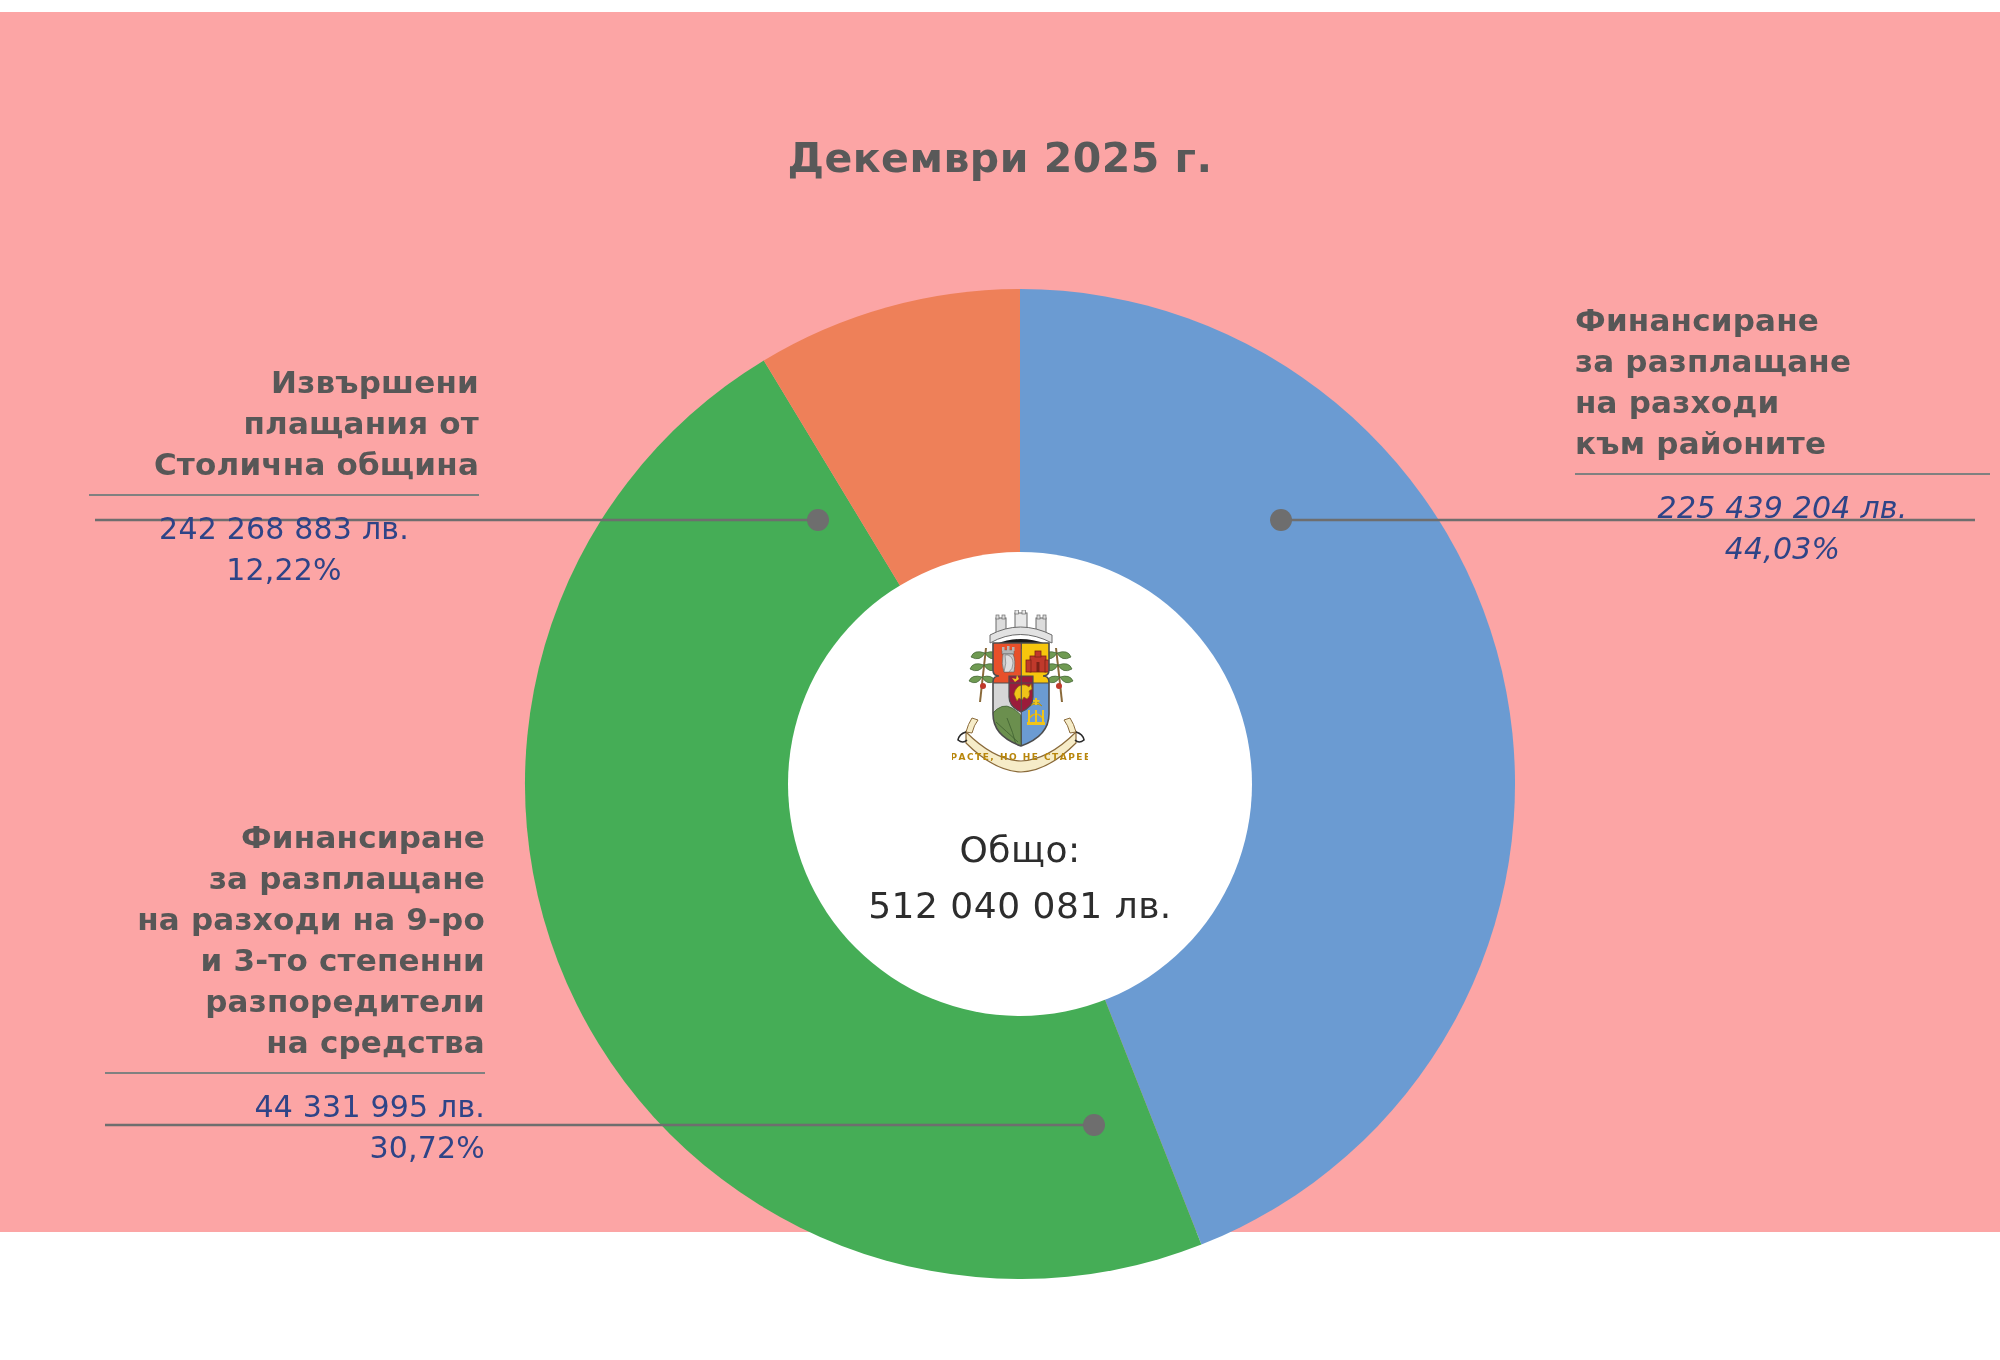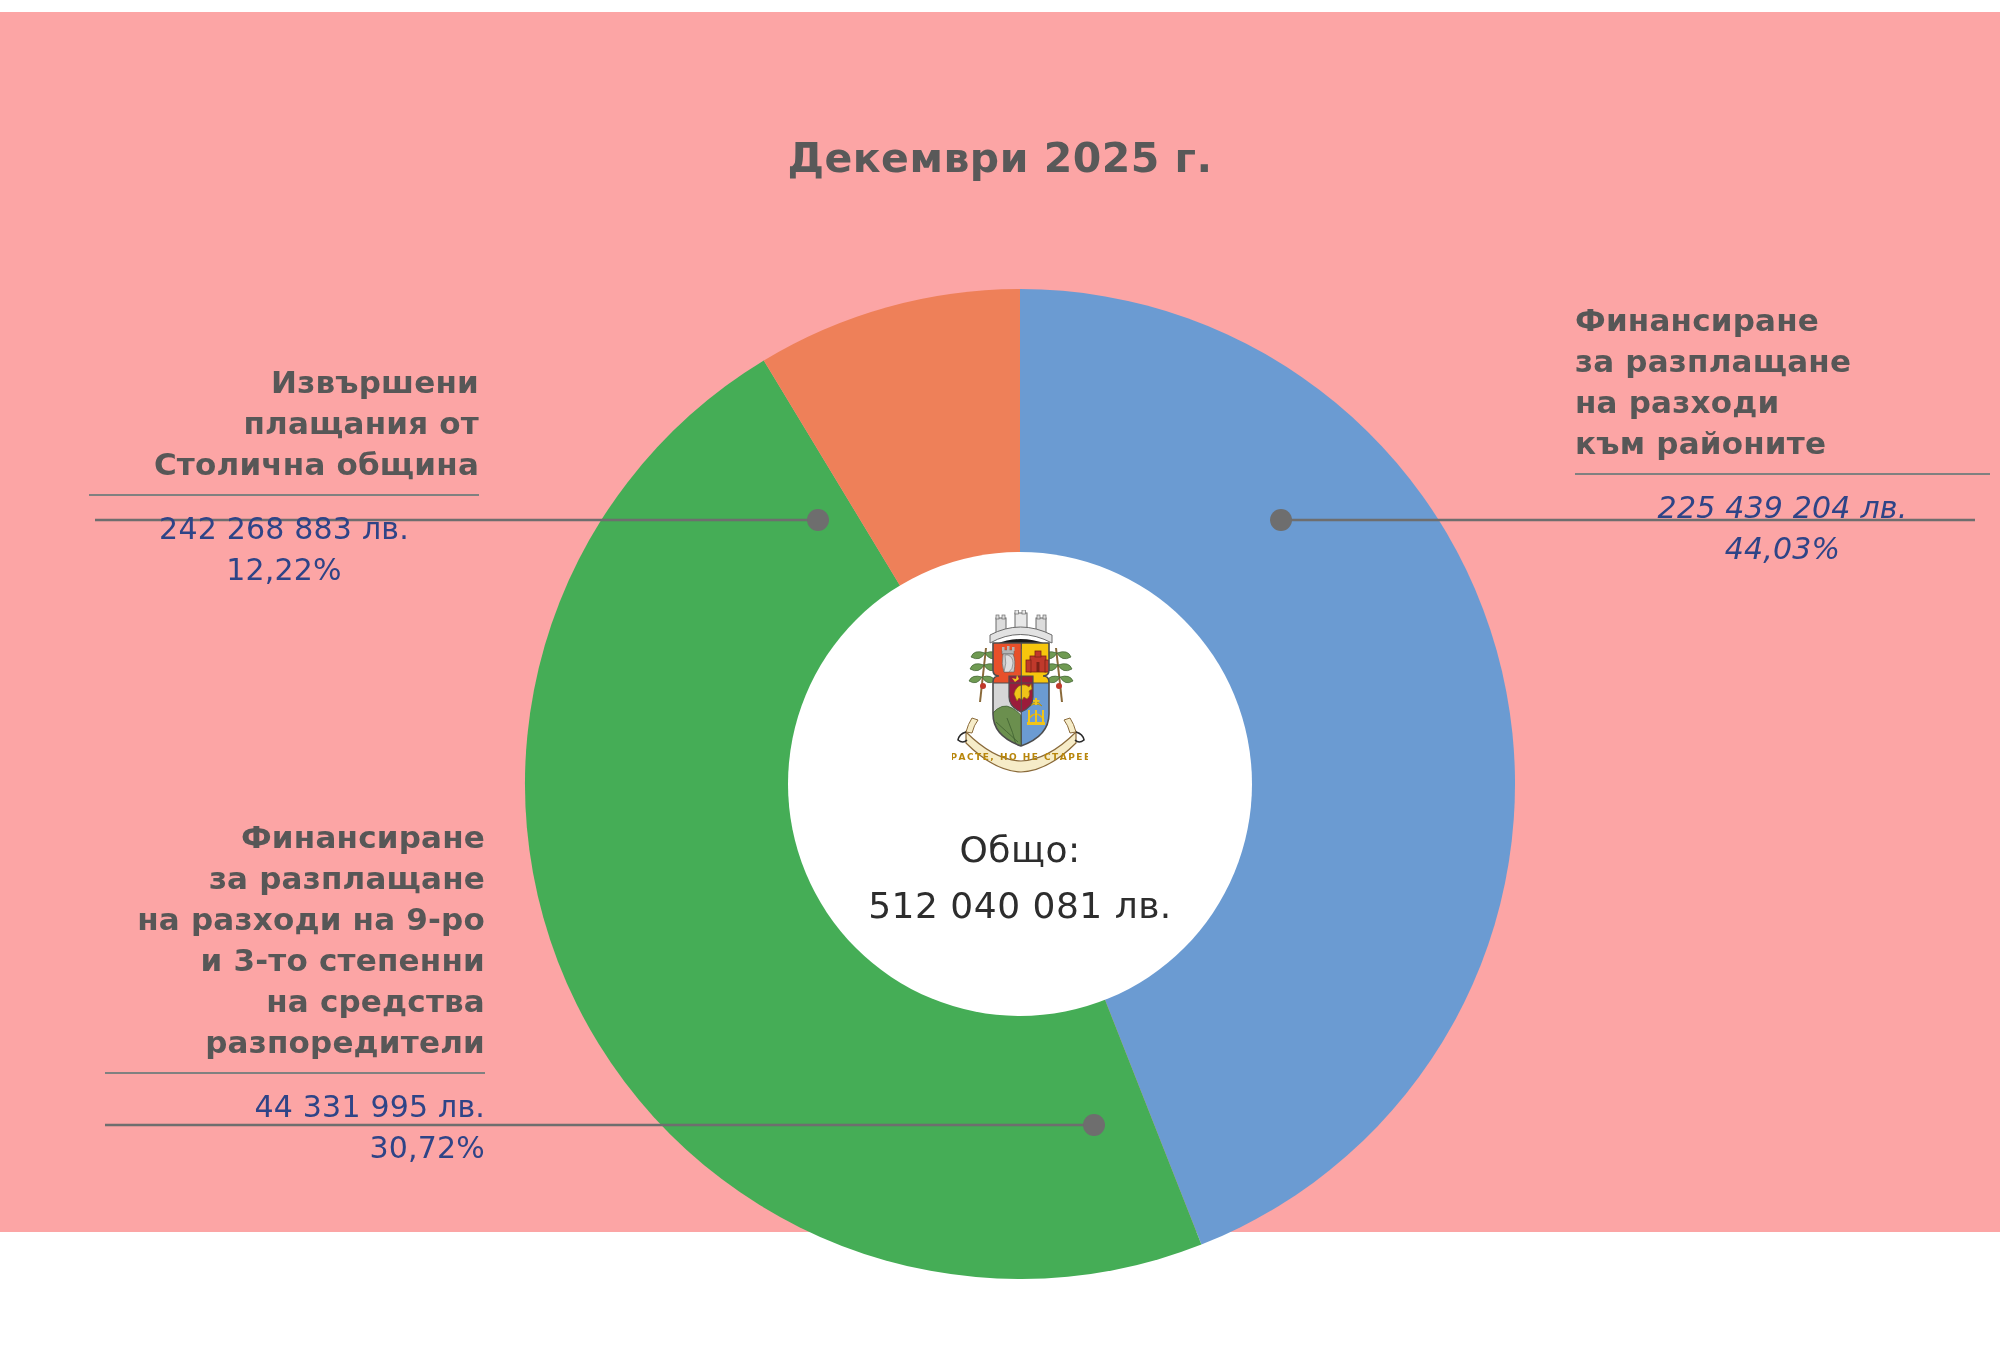--- a/index.html
+++ b/index.html
@@ -272,22 +272,22 @@
       <div>242 268 883 лв.</div>
       <div>12,22%</div>
     </div>
   </div>
 
   <div class="label-block" id="label-spenders">
     <div>Финансиране</div>
     <div>за разплащане</div>
     <div>на разходи на 9-ро</div>
     <div>и 3-то степенни</div>
+    <div>разпоредители</div>
     <div>на средства</div>
-    <div>разпоредители</div>
     <div class="rule"></div>
     <div class="value-block">
       <div>44 331 995 лв.</div>
       <div>30,72%</div>
     </div>
   </div>
 
 </div>
 
 </body></html>

